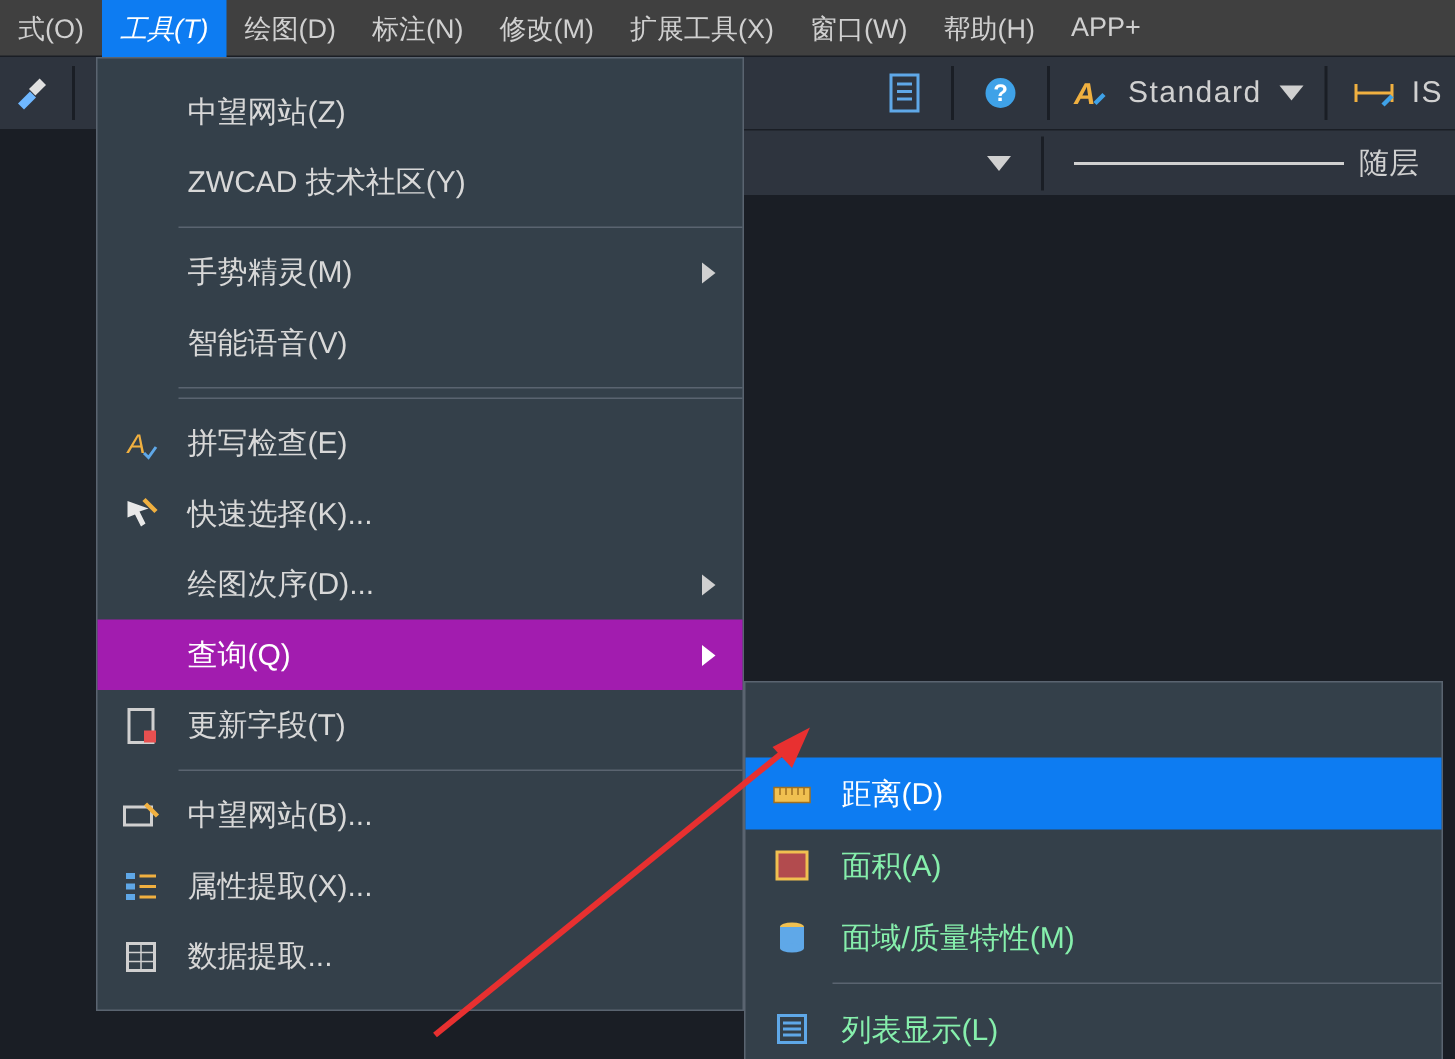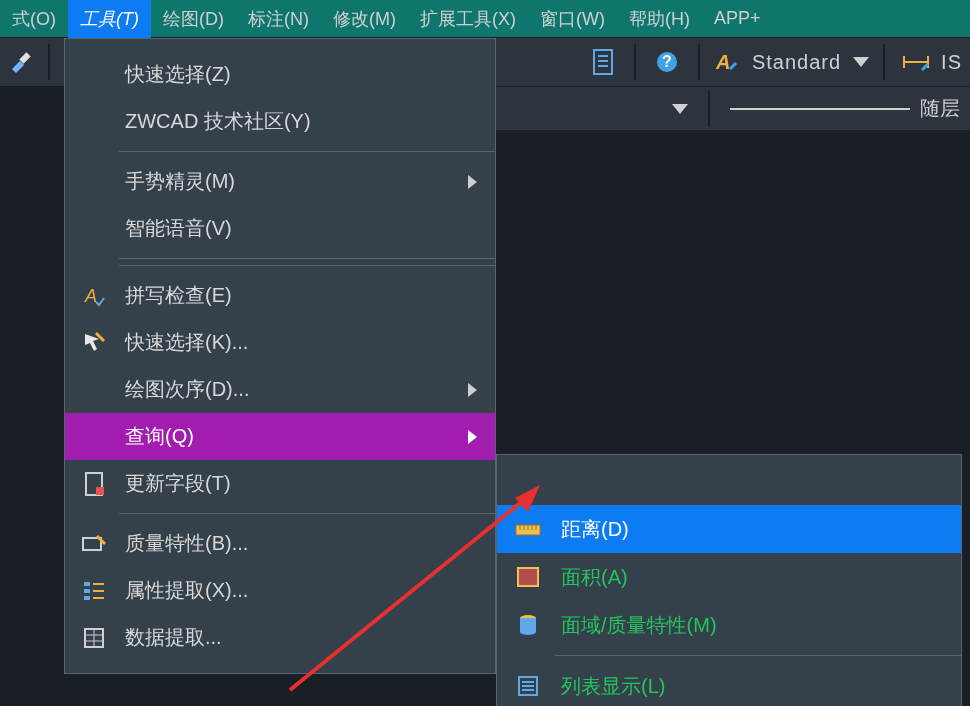--- a/index.html
+++ b/index.html
@@ -10,21 +10,21 @@
       font-family: "Microsoft YaHei", SimSun, sans-serif;
       color: #d0d0d0;
       overflow: hidden;
       position: relative;
     }
     
     
     .menubar {
       display: flex;
       height: 38px;
-      background: #0f766e;
+      background: #404040;
       border-bottom: 1px solid #1a1e25;
       align-items: center;
       padding-left: -10px;
     }
     .menu-item {
       padding: 8px 12px;
       font-size: 18px;
       color: #d0d0d0;
       cursor: pointer;
       white-space: nowrap;
@@ -59,21 +59,21 @@
     }
     
     
     .toolbar2 {
       display: flex;
       height: 44px;
       background: #2e343e;
       border-top: 1px solid #1a1e25;
       align-items: center;
       justify-content: flex-end;
-      padding-right: 10px;
+      padding-right: 24px;
       gap: 14px;
     }
     .style-dropdown {
       display: flex;
       align-items: center;
       gap: 10px;
       font-size: 20px;
       color: #d0d0d0;
     }
     .line-sample {
@@ -154,21 +154,21 @@
       border: 1px solid #5a6470;
       padding: 6px 0 12px 0;
       z-index: 20;
     }
     .sm-item {
       display: flex;
       align-items: center;
       height: 48px;
       padding: 0 14px 0 64px;
       font-size: 20px;
-      color: #22c55e;
+      color: #86efac;
       position: relative;
       cursor: pointer;
     }
     .sm-item.highlighted {
       background: #0d7cf2;
       color: #fff;
       margin-top: 44px;
     }
     .sm-item .sm-icon {
       position: absolute;
@@ -288,21 +288,21 @@
   <div class="triangle-down"></div>
   <div class="tb-separator"></div>
   <div class="style-dropdown">
     <div class="line-sample"></div>
     <span>随层</span>
   </div>
 </div>
 
 <div class="dropdown-menu">
   <div class="dd-item">
-    <span>快速选择(Z)</span>
+    <span>中望网站(Z)</span>
   </div>
   <div class="dd-item">
     <span>ZWCAD 技术社区(Y)</span>
   </div>
   <div class="dd-separator"></div>
   <div class="dd-item">
     <span>手势精灵(M)</span>
     <div class="dd-arrow"></div>
   </div>
   <div class="dd-item">
@@ -346,21 +346,21 @@
     <span>更新字段(T)</span>
   </div>
   <div class="dd-separator"></div>
   <div class="dd-item">
     <div class="dd-icon">
       <svg width="26" height="20" viewBox="0 0 26 20">
           <rect x="2" y="4" width="18" height="12" fill="none" stroke="#d0d0d0" stroke-width="2"></rect>
           <path d="M16 2 L24 10" stroke="#f0b040" stroke-width="3"></path>
         </svg>
     </div>
-    <span>质量特性(B)...</span>
+    <span>中望网站(B)...</span>
   </div>
   <div class="dd-item">
     <div class="dd-icon">
       <svg width="24" height="24" viewBox="0 0 24 24">
           <rect x="2" y="3" width="6" height="4" fill="#5fa8e8"></rect>
           <rect x="2" y="10" width="6" height="4" fill="#5fa8e8"></rect>
           <rect x="2" y="17" width="6" height="4" fill="#5fa8e8"></rect>
           <line x1="11" y1="5" x2="22" y2="5" stroke="#f0b040" stroke-width="2"></line>
           <line x1="11" y1="12" x2="22" y2="12" stroke="#f0b040" stroke-width="2"></line>
           <line x1="11" y1="19" x2="22" y2="19" stroke="#f0b040" stroke-width="2"></line>

